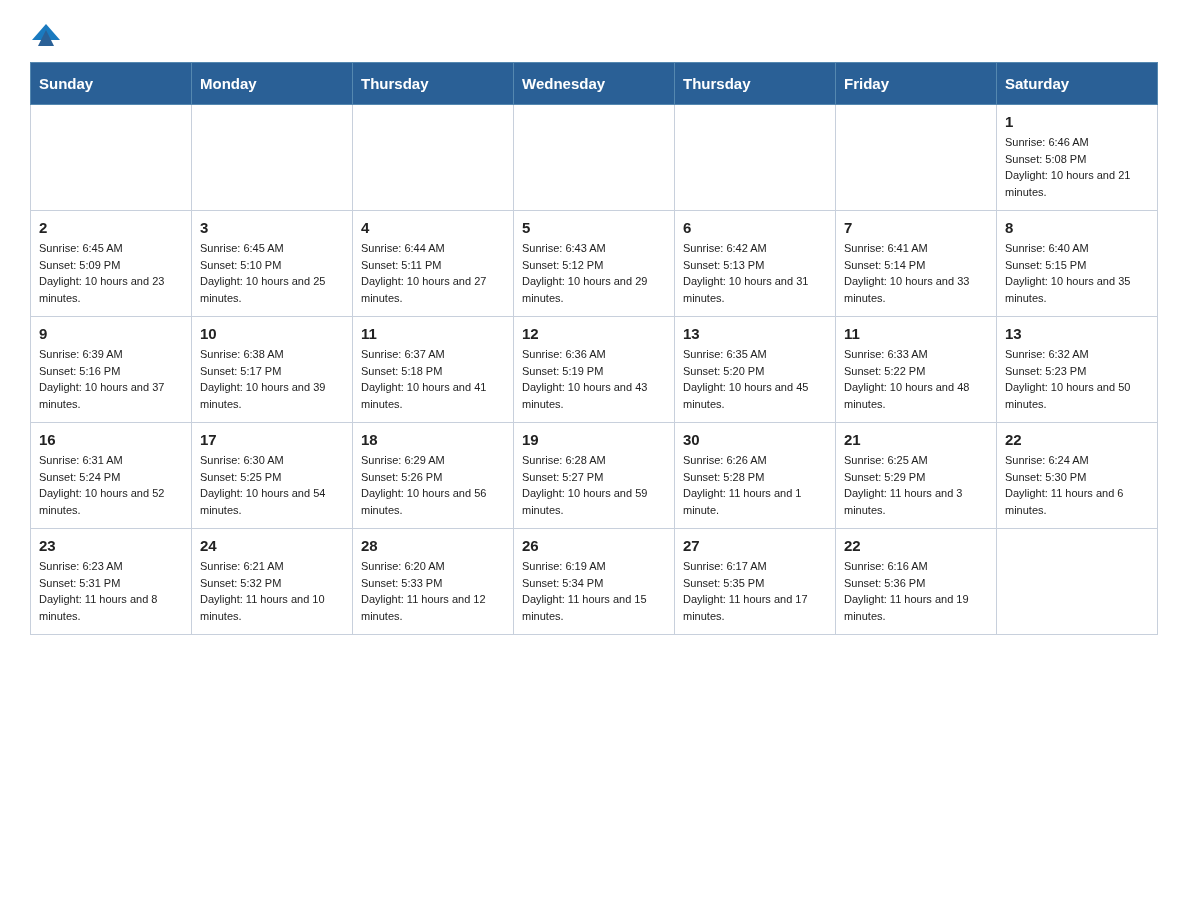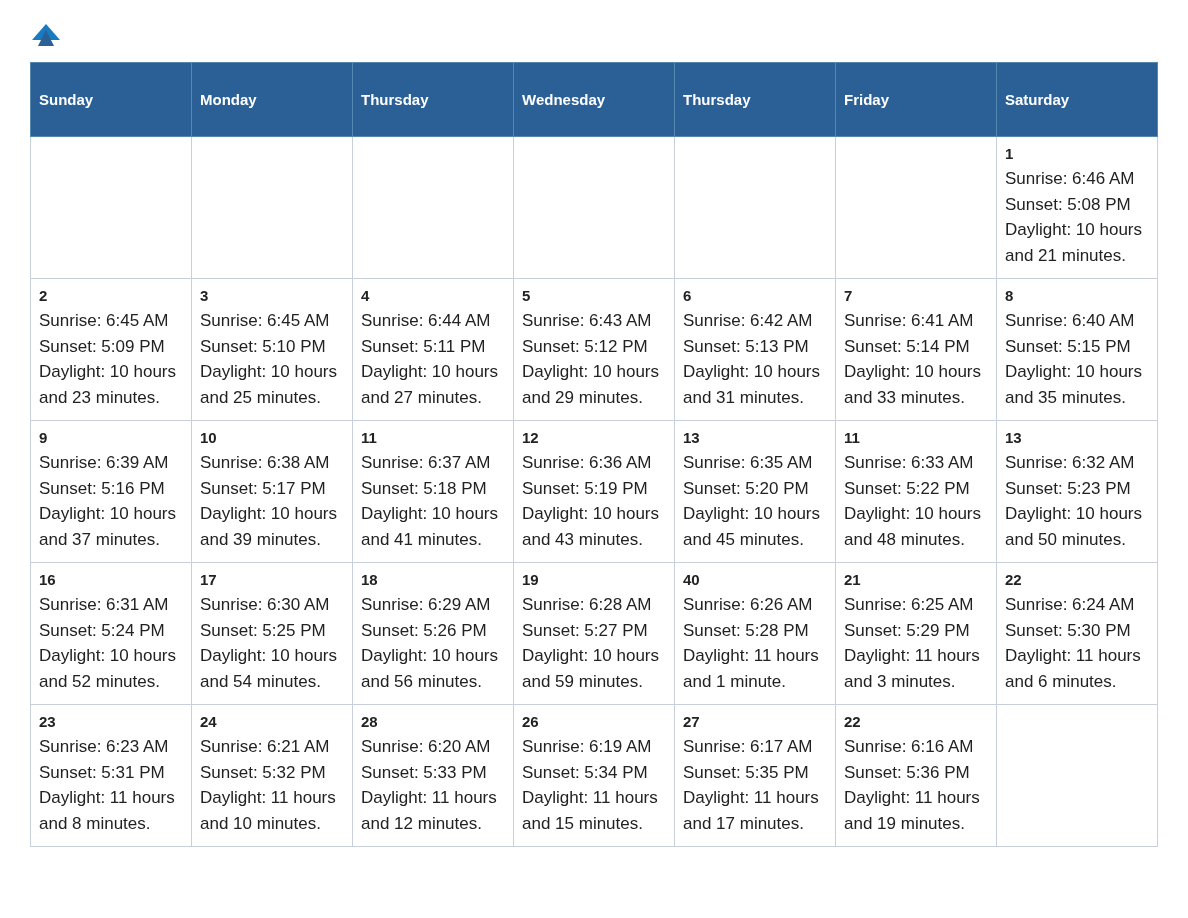--- a/index.html
+++ b/index.html
@@ -53,42 +53,42 @@
     .calendar {
       width: 100%;
       border-collapse: collapse;
       border: 1px solid #b0b8c8;
     }
     .calendar th {
       background: #2a6096;
       color: #fff;
       font-size: 15px;
       font-weight: bold;
-      padding: 28px 8px;
+      padding: 12px 8px;
       text-align: left;
       border: 1px solid #5588b0;
     }
     .calendar td {
       vertical-align: top;
       padding: 8px 8px 10px 8px;
       border: 1px solid #c8d0dc;
       width: 14.28%;
       min-height: 110px;
       font-size: 12px;
       color: #222;
     }
     .day-num {
       font-size: 15px;
       font-weight: bold;
       color: #222;
       display: block;
       margin-bottom: 4px;
     }
     .day-info {
-      font-size: 17px;
+      font-size: 11px;
       color: #222;
       line-height: 1.5;
     }
     .empty-cell {
       background: #f5f6f8;
     }
     tr td {
       background: #fff;
     }
     .calendar tr:nth-child(odd) td {
@@ -215,21 +215,21 @@
         </td>
         <td>
           <span class="day-num">18</span>
           <div class="day-info">Sunrise: 6:29 AM<br>Sunset: 5:26 PM<br>Daylight: 10 hours and 56 minutes.</div>
         </td>
         <td>
           <span class="day-num">19</span>
           <div class="day-info">Sunrise: 6:28 AM<br>Sunset: 5:27 PM<br>Daylight: 10 hours and 59 minutes.</div>
         </td>
         <td>
-          <span class="day-num">40</span>
+          <span class="day-num">30</span>
           <div class="day-info">Sunrise: 6:26 AM<br>Sunset: 5:28 PM<br>Daylight: 11 hours and 1 minute.</div>
         </td>
         <td>
           <span class="day-num">21</span>
           <div class="day-info">Sunrise: 6:25 AM<br>Sunset: 5:29 PM<br>Daylight: 11 hours and 3 minutes.</div>
         </td>
         <td>
           <span class="day-num">22</span>
           <div class="day-info">Sunrise: 6:24 AM<br>Sunset: 5:30 PM<br>Daylight: 11 hours and 6 minutes.</div>
         </td>

